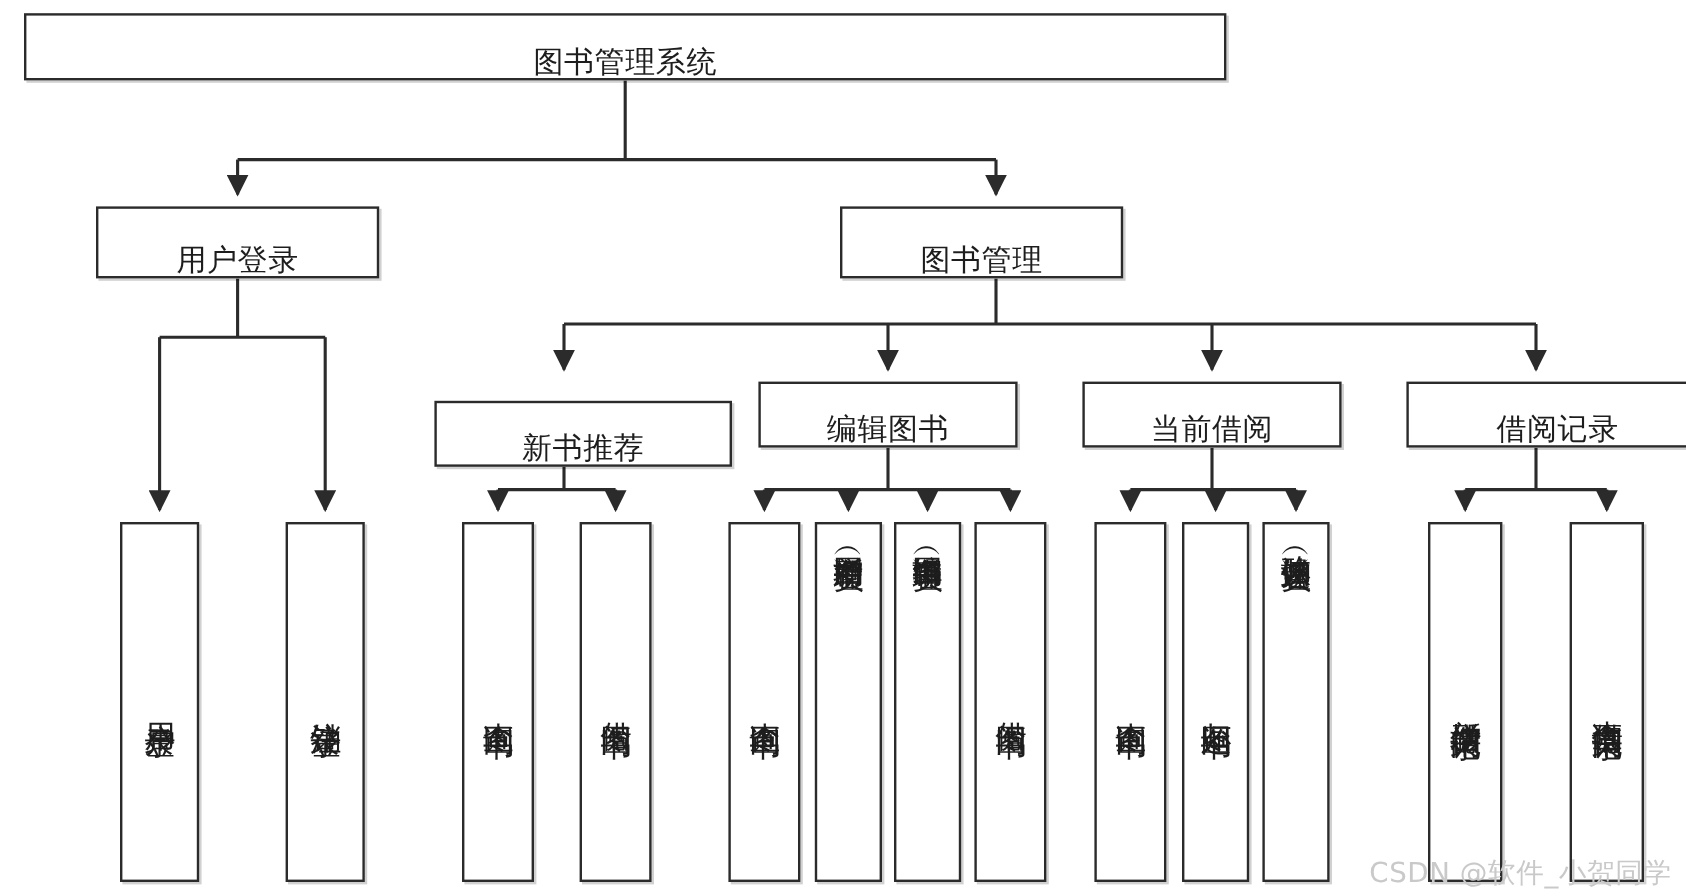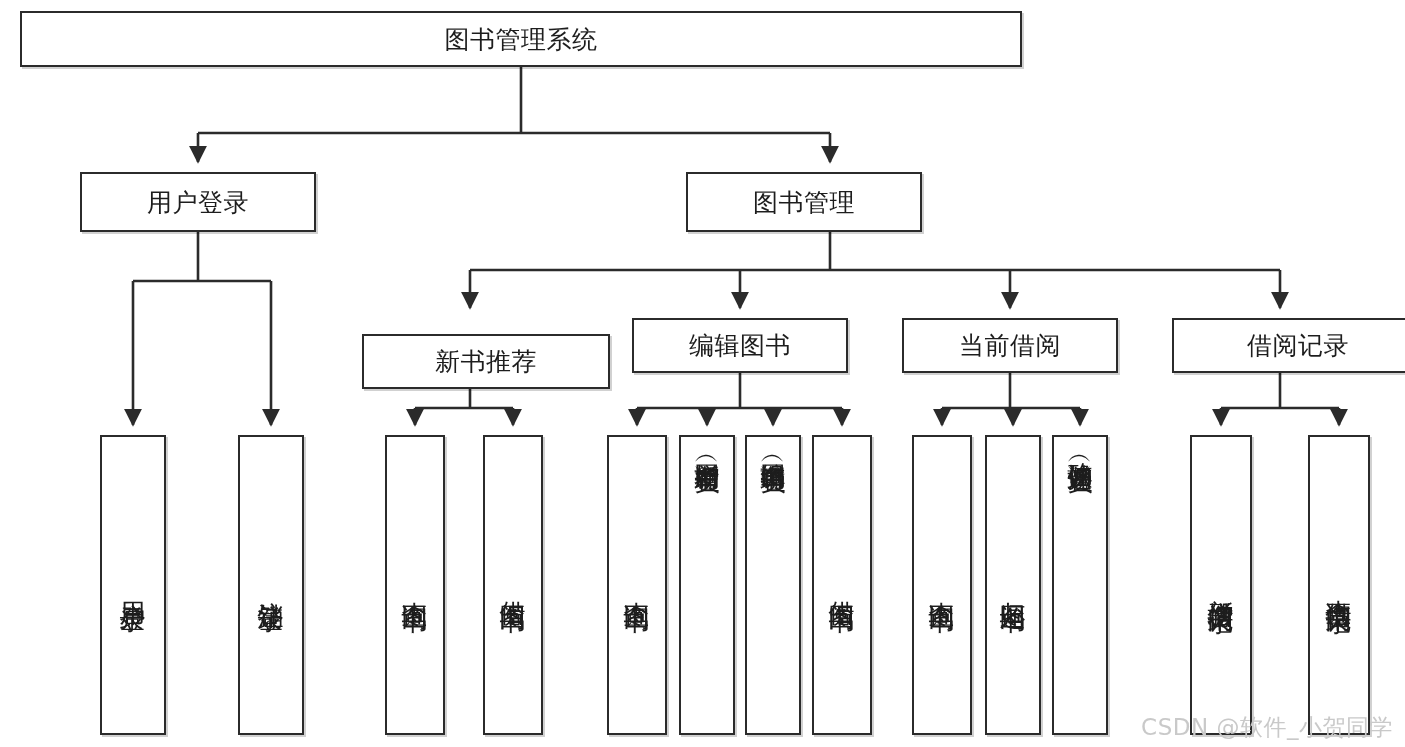--- a/index.html
+++ b/index.html
@@ -10,21 +10,21 @@
   #stage{position:relative;width:1405px;height:747px;background:#fff;}
   svg#wires{position:absolute;left:0;top:0;width:1405px;height:747px;}
 
   .node{
     position:absolute;
     box-sizing:border-box;
     background:#ffffff;
     border:2.6px solid #2b2b2b;
     box-shadow:2px 2px 0 rgba(0,0,0,0.18);
     display:flex;
-    align-items:center;
+    align-items:flex-end;
     justify-content:center;
     color:#1d1d1d;
   }
   .node .lbl{
     display:block;
     text-align:center;
     line-height:1.08;
     letter-spacing:0.5px;
     white-space:pre;
   }
@@ -115,21 +115,21 @@
     </g>
   </svg>
 
   <div id="nodes">
       <div class="node h root" style="left: 20px; top: 11px; width: 1002px; height: 56px;">
         <span class="lbl">图书管理系统</span>
       </div>
       <div class="node h" style="left: 80px; top: 172px; width: 236px; height: 60px;">
         <span class="lbl">用户登录</span>
       </div>
-      <div class="node h" style="left: 686px; top: 172px; width: 236px; height: 60px;">
+      <div class="node h" style="left: 700px; top: 172px; width: 236px; height: 60px;">
         <span class="lbl">图书管理</span>
       </div>
       <div class="node h" style="left: 362px; top: 334px; width: 248px; height: 55px;">
         <span class="lbl">新书推荐</span>
       </div>
       <div class="node h" style="left: 632px; top: 318px; width: 216px; height: 55px;">
         <span class="lbl">编辑图书</span>
       </div>
       <div class="node h" style="left: 902px; top: 318px; width: 216px; height: 55px;">
         <span class="lbl">当前借阅</span>

